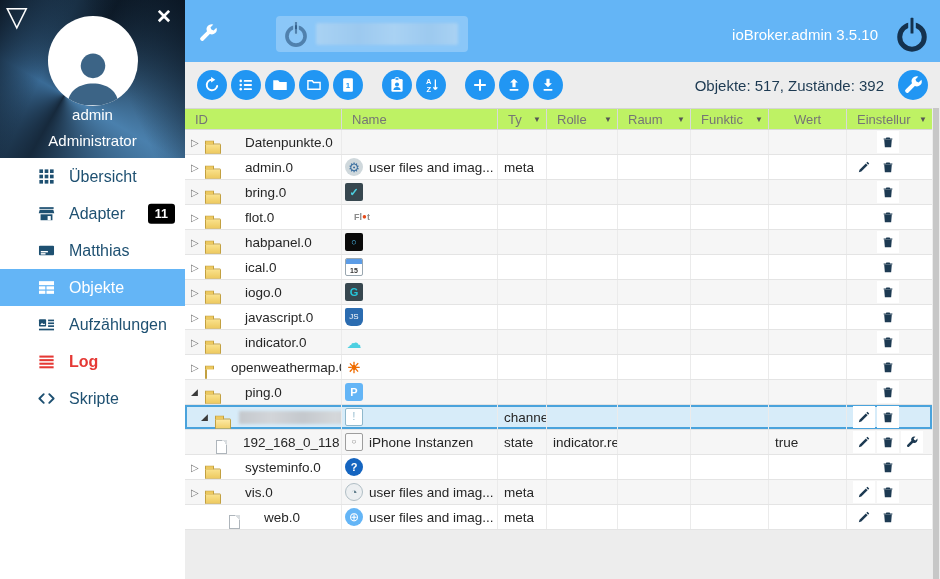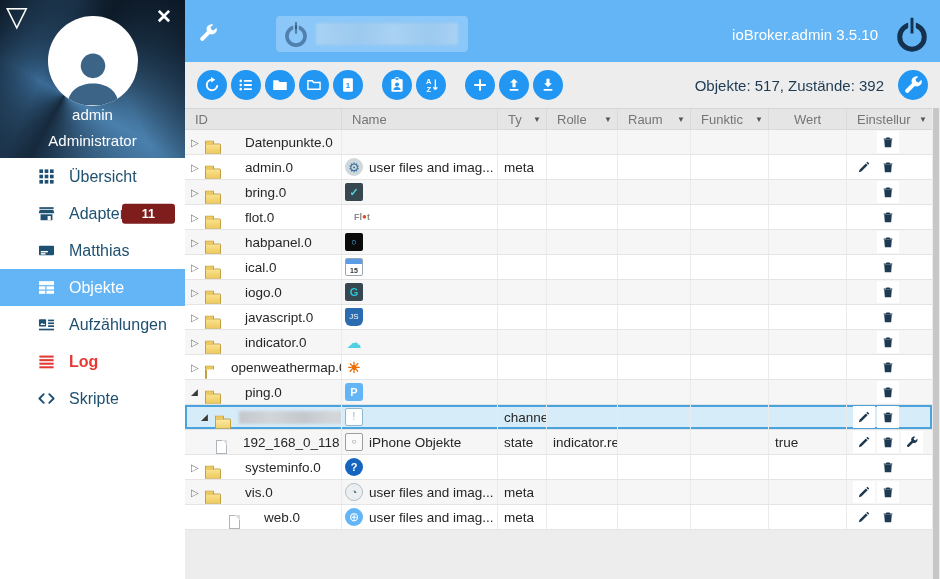--- a/index.html
+++ b/index.html
@@ -36,22 +36,22 @@
   .menu { padding-top:0; }
   .menu-item {
     position:relative; height:37px; display:flex; align-items:center;
     padding-left:36px; gap:13px; font-size:16px; color:#1e5071; cursor:pointer;
   }
   .menu-item .micon { width:20px; height:20px; flex:none; display:flex; align-items:center; justify-content:center; }
   .menu-item.selected { background:#64b5f6; color:#fff; }
   .menu-item.bold { font-weight:bold; }
   .mi-badge {
     position:absolute; right:10px; top:50%; transform:translateY(-50%);
-    background:#7f1d1d; color:#fff; font-size:12.5px; line-height:1;
-    padding:4px 20px; border-radius:3px; font-weight:bold;
+    background:#000000; color:#fff; font-size:12.5px; line-height:1;
+    padding:4px 7px; border-radius:3px; font-weight:bold;
   }
 
   
   .topbar {
     position:absolute; left:185px; top:0; width:755px; height:68px;
     background:#64b5f6; display:flex; align-items:center;
   }
   .tb-wrench { margin-left:12px; width:24px; height:24px; cursor:pointer; }
   .host-chip {
     margin-left:55px; width:192px; height:36px; border-radius:4px;
@@ -78,21 +78,21 @@
   .round-btn {
     width:30px; height:30px; border-radius:50%; background:#2196f3; border:none;
     display:flex; align-items:center; justify-content:center; padding:0; cursor:pointer; flex:none;
   }
   .round-btn.gap { margin-left:15px; }
   .tb-status { margin-left:auto; font-size:15px; color:#1d3a52; white-space:nowrap; }
   .cfg-btn { margin:0 12px 0 14px; }
 
   
   .grid { position:absolute; left:185px; top:108px; width:747px; background:#fff; }
-  .thead { display:flex; height:22px; background:#e5e5e5; border-top:1px solid #d5d5d5; border-bottom:1px solid #d9d9d9; }
+  .thead { display:flex; height:22px; background:#bef264; border-top:1px solid #d5d5d5; border-bottom:1px solid #d9d9d9; }
   .th {
     font-size:13px; color:#757575; display:flex; align-items:center;
     border-right:1px solid #d9d9d9; padding-left:10px; overflow:hidden; cursor:pointer;
   }
   .th.center { justify-content:center; padding-left:0; }
   .th .filter { margin-left:auto; margin-right:5px; font-size:8px; color:#555; cursor:pointer; }
 
   .c1{width:157px} .c2{width:156px} .c3{width:49px} .c4{width:71px}
   .c5{width:73px} .c6{width:78px} .c7{width:78px} .c8{width:85px; border-right:none}
 
@@ -673,21 +673,21 @@
           </button>
         </div>
       </div>
       <div class="row alt l1f">
         <div class="cell cid c1">
           <span class="node nfile"></span>
           <span class="idtext">192_168_0_118</span>
         </div>
         <div class="cell cname c2">
           <span class="aicon" style="background: rgb(250, 250, 250); border-radius: 2px; color: rgb(117, 117, 117); font-size: 8px; border: 1px solid rgb(158, 158, 158);">○</span>
-          <span>iPhone Objekte</span>
+          <span>iPhone Instanzen</span>
         </div>
         <div class="cell txt c3">state</div>
         <div class="cell txt c4">indicator.rea</div>
         <div class="cell txt c5"></div>
         <div class="cell txt c6"></div>
         <div class="cell txt c7">true</div>
         <div class="cell ceinst c8">
           <button class="abtn edit">
             <svg width="14" height="14" viewBox="0 0 24 24" fill="currentColor">
               <path d="M3.2 20.8l1.1-4.2L15.1 5.8l3.1 3.1L7.4 19.7zM16 4.9l1.9-1.9 3.1 3.1-1.9 1.9z"></path>

